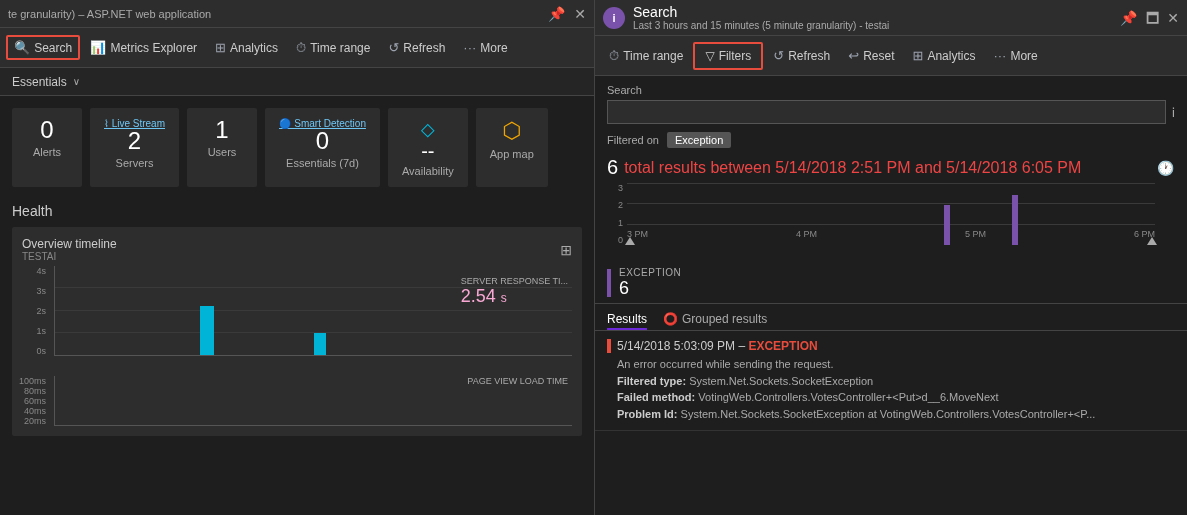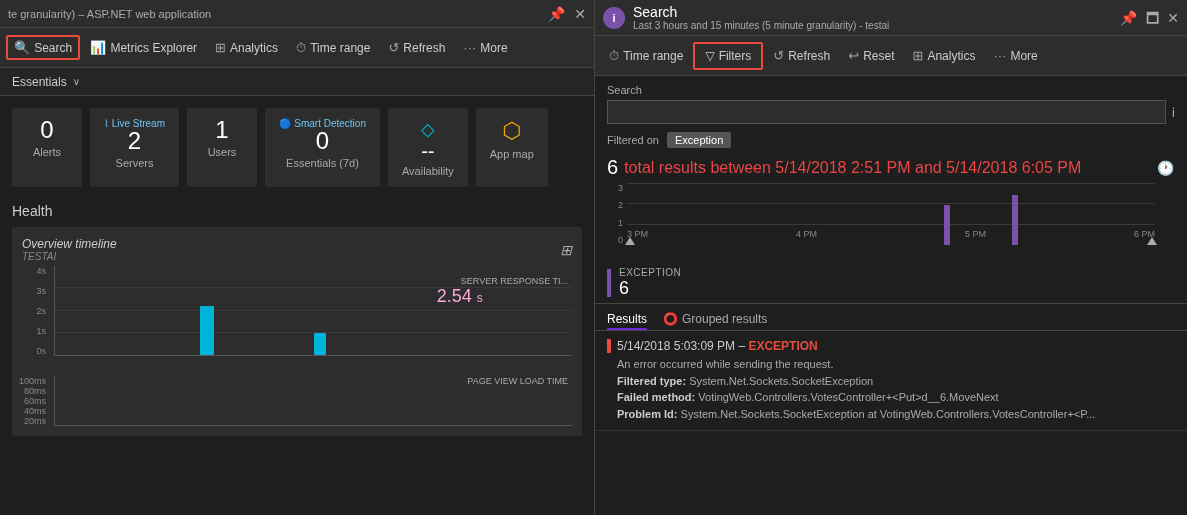--- a/index.html
+++ b/index.html
@@ -137,20 +137,21 @@
       padding: 10px 14px;
       border-radius: 2px;
       display: flex;
       flex-direction: column;
       align-items: center;
       min-width: 80px;
     }
     .live-icon {
       font-size: 10px;
       color: #6ec6f5;
+      text-decoration: underline;
     }
     .smart-detection-card {
       background: #2d2d2d;
       padding: 10px 14px;
       border-radius: 2px;
       display: flex;
       flex-direction: column;
       align-items: center;
       min-width: 90px;
     }
@@ -174,21 +175,20 @@
     .overview-timeline {
       background: #2d2d2d;
       padding: 10px;
       border-radius: 2px;
     }
     .ot-header {
       display: flex;
       justify-content: space-between;
       align-items: center;
       margin-bottom: 4px;
-      font-style: italic;
     }
     .ot-title {
       font-size: 12px;
       color: #ccc;
     }
     .ot-subtitle {
       font-size: 10px;
       color: #888;
     }
     .chart-area {
@@ -615,21 +615,21 @@
               <div class="chart-grid-line" style="bottom:75%;"></div>
               <div class="chart-grid-line" style="bottom:50%;"></div>
               <div class="chart-grid-line" style="bottom:25%;"></div>
 
               <div class="chart-bar-left" style="left:28%;height:55%;"></div>
 
               <div class="chart-bar-right" style="left:50%;height:25%;"></div>
             </div>
 
             <div style="position:absolute;right:4px;top:10px;">
-              <div style="font-size:9px;color:#aaa;text-transform:uppercase;margin-left:24px;">SERVER RESPONSE TI...</div>
+              <div style="font-size:9px;color:#aaa;text-transform:uppercase;">SERVER RESPONSE TI...</div>
               <div style="font-size:18px;color:#f9a8d4;font-weight:300;">
                 <span>2.54</span>
                 <span style="font-size:12px;">s</span>
               </div>
             </div>
           </div>
 
           <div style="position:relative;height:50px;">
             <div class="y-axis" style="height:100%;position:absolute;">
               <span class="y-label">100ms</span>

